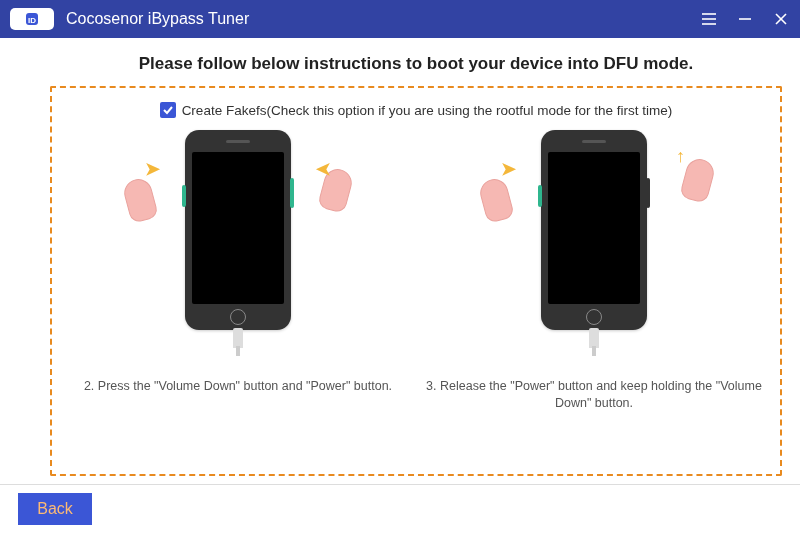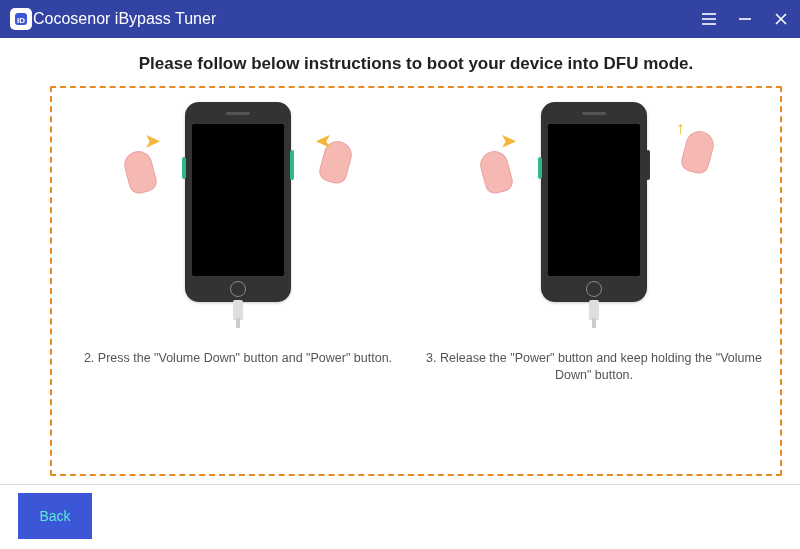--- a/index.html
+++ b/index.html
@@ -12,25 +12,25 @@
   }
   .titlebar {
     height: 38px;
     background: #3243a3;
     display: flex;
     align-items: center;
     padding: 0 10px;
     color: #fff;
   }
   .titlebar .logo {
-    width: 22px; height: 22px;
+    width: 44px; height: 22px;
     background: #fff;
     border-radius: 5px;
     display: flex; align-items:center; justify-content:center;
-    margin-right: 1px;
+    margin-right: 12px;
   }
   .titlebar .app-title { font-size: 16px; font-weight: 400; flex:1; }
   .win-controls { display:flex; gap: 18px; align-items:center; }
   .win-btn { width:18px; height:18px; display:flex; align-items:center; justify-content:center; cursor:pointer; color:#fff; }
   .content { padding: 10px 18px 0 18px; margin-left: 32px; }
   .headline { text-align:center; font-size:17px; font-weight:700; color:#222; margin: 6px 0 12px 0; }
   .dashed-box {
     border: 2px dashed #e88a1f;
     border-radius: 2px;
     padding: 14px 12px 18px 12px;
@@ -81,22 +81,22 @@
   }
   .arrow-press { position:absolute; font-size:18px; color:#f4b73a; font-weight:bold; top:28px; }
   .arrow-press.left { left:-8px; }
   .arrow-press.right { right:-8px; }
   .arrow-up { position:absolute; font-size:18px; color:#f4b73a; font-weight:bold; top:16px; right:-6px; }
   .step-caption { font-size:12.5px; color:#555; text-align:center; margin-top:28px; line-height:1.35; padding:0 2px; }
   .footer {
     border-top:1px solid #ddd; margin-top:8px; padding:8px 18px 0 18px;
   }
   .back-btn {
-    background:#3b56d6; color:#5eead4; border:none; font-size:14px;
-    width:74px; height:46px; cursor:pointer;
+    background:#3b56d6; color:#fdba74; border:none; font-size:16px;
+    width:74px; height:32px; cursor:pointer;
   }
 </style>
 </head>
 <body>
 
 <div class="titlebar">
   <div class="logo">
     <svg width="16" height="16" viewBox="0 0 16 16">
         <rect x="2" y="2" width="12" height="12" rx="3" fill="#3b56d6"></rect>
         <text x="8" y="11.5" font-size="8" fill="#fff" text-anchor="middle" font-family="Arial" font-weight="bold">ID</text>
@@ -123,20 +123,28 @@
         </svg>
     </div>
   </div>
 </div>
 
 <div class="content">
   <div class="headline">Please follow below instructions to boot your device into DFU mode.</div>
 
   <div class="dashed-box">
 
+    <div class="checkbox-row">
+      <div class="chk">
+        <svg width="12" height="12" viewBox="0 0 12 12">
+            <polyline points="2,6 5,9 10,3" fill="none" stroke="#fff" stroke-width="2"></polyline>
+          </svg>
+      </div>
+      <span class="chk-label">Create Fakefs(Check this option if you are using the rootful mode for the first time)</span>
+    </div>
 
     <div class="steps">
 
 
       <div class="step">
         <div class="step-upper">
           <div class="phone-wrap">
             <span class="arrow-press left">➤</span>
             <div class="finger finger-left">
                 <div class="f-body"></div>

